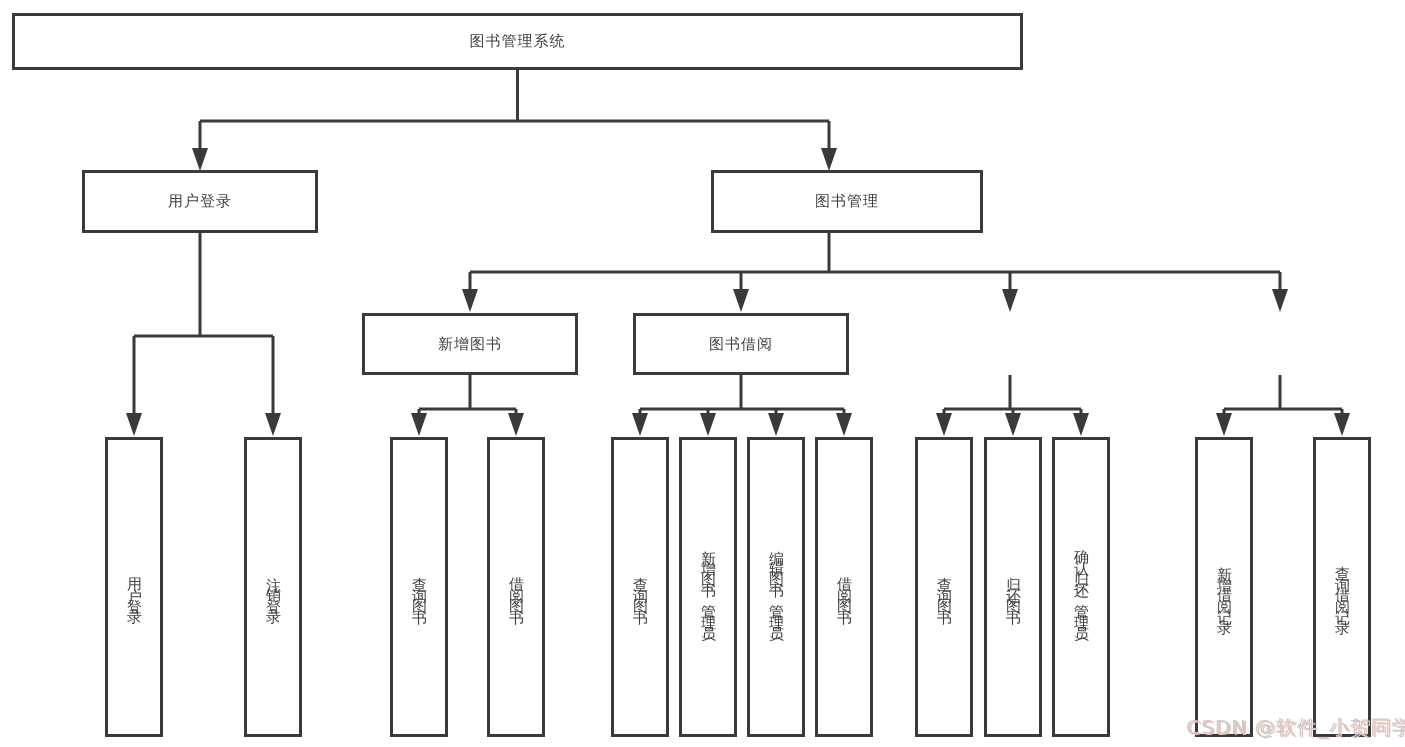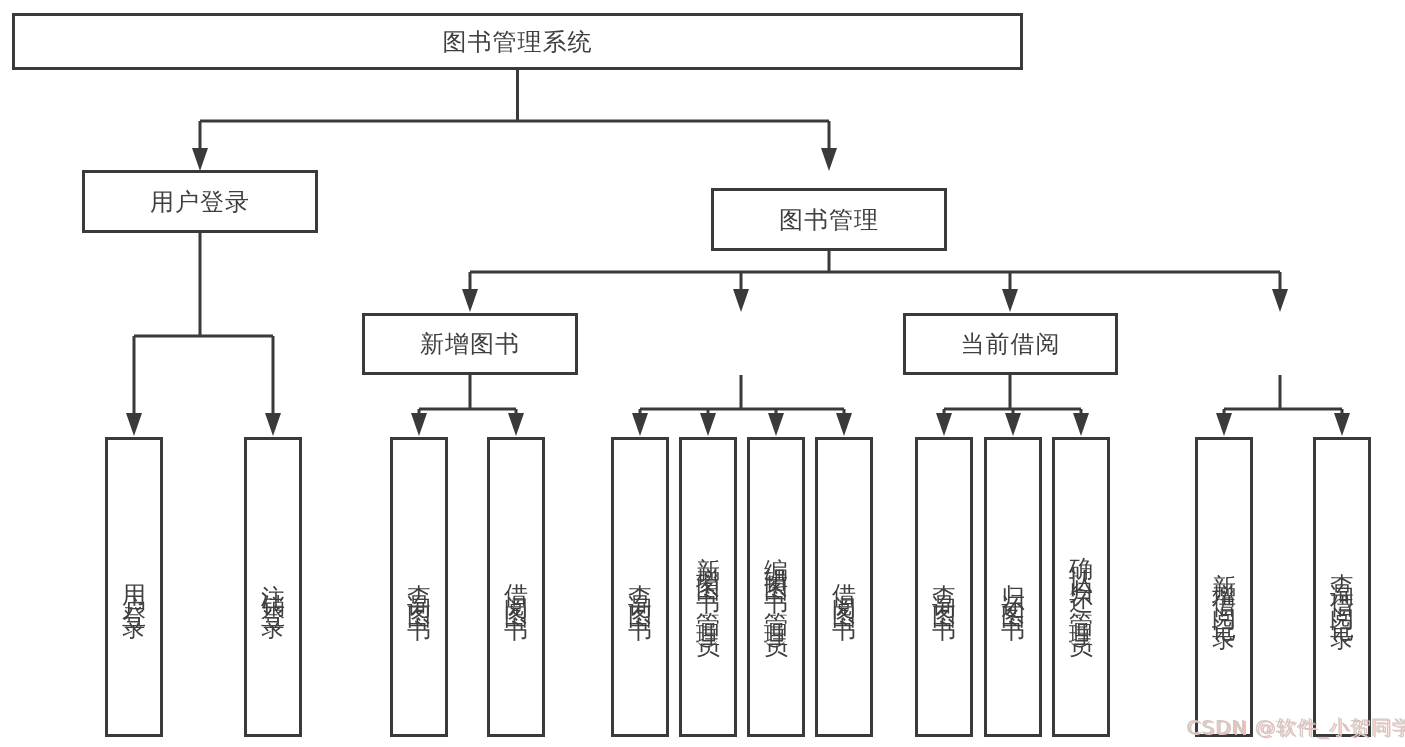--- a/index.html
+++ b/index.html
@@ -4,21 +4,21 @@
 <style>
   html,body{margin:0;padding:0;background:#fff;}
   #stage{
     position:relative;width:1405px;height:747px;background:#ffffff;overflow:hidden;
     font-family:"DejaVu Sans","Liberation Sans",sans-serif;
   }
   .node{
     position:absolute;box-sizing:border-box;background:#ffffff;
     border:3px solid #3a3a3a;
     display:flex;align-items:center;justify-content:center;
-    color:#3f3f3f;font-size:24px;line-height:1;letter-spacing:1px;
+    color:#3f3f3f;font-size:15px;line-height:1;letter-spacing:1px;
   }
   .node.vbox span{
     writing-mode:vertical-rl;text-orientation:mixed;
     letter-spacing:11px;white-space:nowrap;
   }
   #connectors{position:absolute;left:0;top:0;z-index:0;}
   #connectors path{stroke:#3a3a3a;stroke-width:3;fill:none;}
   #connectors polygon{fill:#3a3a3a;stroke:none;}
   #watermark{
     position:absolute;left:1186px;top:714px;z-index:5;
@@ -75,29 +75,29 @@
     </g>
   </svg>
 
   <div class="node" style="left:12px;top:13px;width:1011px;height:57px">
     <span>图书管理系统</span>
   </div>
 
   <div class="node" style="left:82px;top:170px;width:236px;height:63px">
     <span>用户登录</span>
   </div>
-  <div class="node" style="left:711px;top:188px;width:236px;height:63px">
+  <div class="node" style="left:711px;top:170px;width:272px;height:63px">
     <span>图书管理</span>
   </div>
 
   <div class="node" style="left:362px;top:313px;width:216px;height:62px">
     <span>新增图书</span>
   </div>
-  <div class="node" style="left:903px;top:313px;width:215px;height:62px">
-    <span>当前借阅</span>
+  <div class="node" style="left:633px;top:313px;width:216px;height:62px">
+    <span>图书借阅</span>
   </div>
 
   <div class="node vbox" style="left:105px;top:437px;width:58px;height:300px">
     <span>用户登录</span>
   </div>
   <div class="node vbox" style="left:244px;top:437px;width:58px;height:300px">
     <span>注销登录</span>
   </div>
   <div class="node vbox" style="left:390px;top:437px;width:58px;height:300px">
     <span>查询图书</span>

